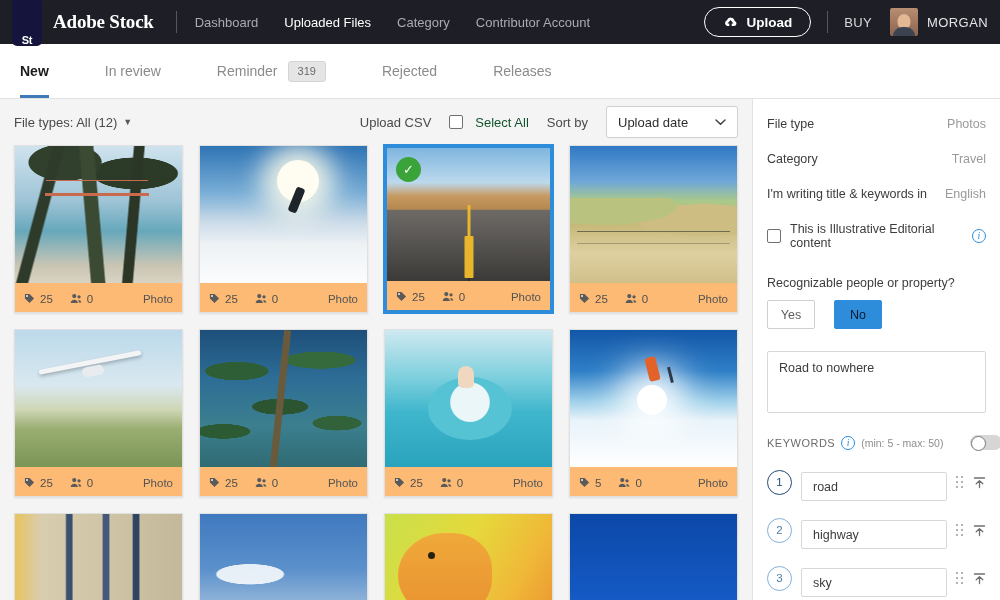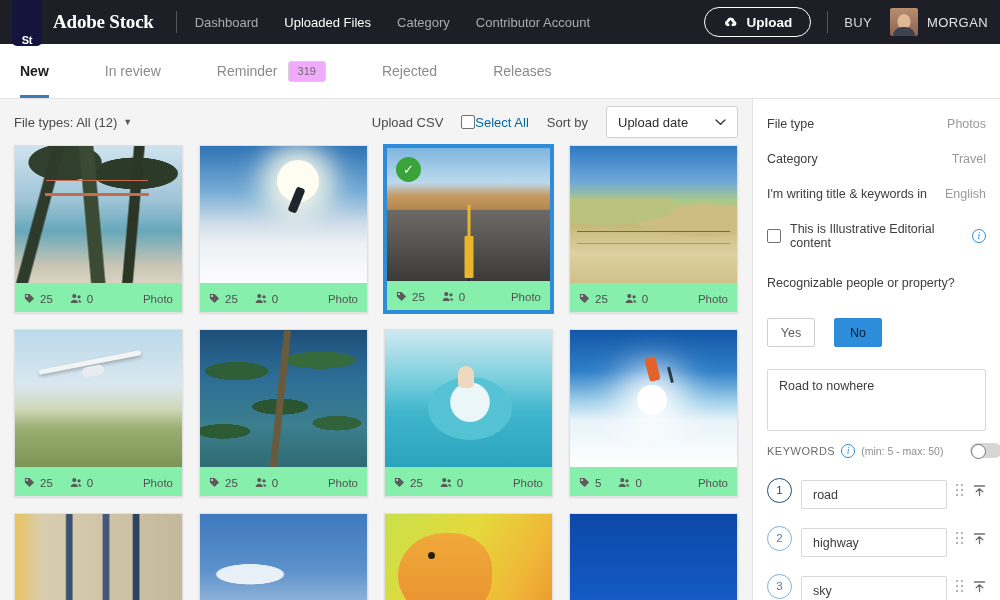--- a/index.html
+++ b/index.html
@@ -99,21 +99,21 @@
   .tab.active { color: #1b1b1b; font-weight: bold; }
   .tab.active::after {
     content: ""; position: absolute;
     left: 0; right: 0; bottom: 0; height: 3px;
     background: #3e7ab5;
   }
   .tab-count {
     border: 1px solid #d4d4d4; border-radius: 3px;
     font-size: 11px; color: #6b6b6b; font-weight: normal;
     padding: 4px 9px; line-height: 1;
-    background: #f0abfc;
+    background: #e5e5e5;
   }
 
   
   .body-wrap { display: flex; height: 501px; }
   .left-pane {
     width: 752px; background: #f4f4f4; position: relative;
     overflow: hidden;
   }
 
   
@@ -122,21 +122,21 @@
     display: flex; align-items: center;
     padding: 0 14px;
   }
   .file-types {
     font-size: 13px; color: #4a4a4a;
     display: flex; align-items: center; gap: 6px;
   }
   .caret { font-size: 9px; color: #5a5a5a; }
   .tb-right { margin-left: auto; display: flex; align-items: center; gap: 18px; }
   .tb-link { font-size: 13px; color: #4a4a4a; white-space: nowrap; }
-  .select-all { display: flex; align-items: center; gap: 0; font-size: 13px; color: #0369a1; }
+  .select-all { display: flex; align-items: center; gap: 12px; font-size: 13px; color: #14532d; }
   .chk {
     width: 14px; height: 14px;
     border: 1.6px solid #707070; border-radius: 2px; background: #fff;
     flex: none;
   }
   .sort-label { font-size: 13px; color: #4a4a4a; }
   .sort-select {
     width: 132px; height: 32px;
     border: 1px solid #d0d0d0; border-radius: 3px;
     background: #fff;
@@ -164,21 +164,21 @@
     border: 3px solid #2d8ddb;
     box-shadow: 0 0 0 1px #2d8ddb;
   }
   .thumb { height: 137px; width: 100%; position: relative; overflow: hidden; }
   .card.selected .thumb { height: 133px; }
   .meta {
     height: 31px;
     display: flex; align-items: center;
     padding: 0 9px;
     font-size: 11.5px; color: #4e4e4e;
-    background: #86efac;
+    background: #fdba74;
   }
   .meta .grp { display: flex; align-items: center; gap: 5px; }
   .meta .grp + .grp { margin-left: 17px; }
   .meta .type { margin-left: auto; color: #555; }
   .tag-ico { width: 11px; height: 11px; flex: none; }
   .ppl-ico { width: 12px; height: 11px; flex: none; }
   .check-badge {
     position: absolute; left: 9px; top: 9px;
     width: 25px; height: 25px; border-radius: 50%;
     background: #3aa33a;
@@ -337,35 +337,35 @@
     font-size: 12.5px; color: #3c3c3c;
   }
   .info-i {
     width: 14px; height: 14px; border-radius: 50%;
     border: 1px solid #2d8ddb; color: #2d8ddb;
     font-size: 10px; line-height: 12px; text-align: center;
     font-style: italic; font-family: "Liberation Serif", serif;
     flex: none; margin-left: auto;
   }
   .sb-q {
-    padding: 0 14px; font-size: 12.5px; color: #3c3c3c; margin-bottom: 28px;
+    padding: 0 14px; font-size: 12.5px; color: #3c3c3c; margin-bottom: 10px;
   }
   .yn-wrap { display: flex; gap: 19px; padding: 0 14px; margin-bottom: 22px; }
   .yn-btn {
     width: 48px; height: 29px;
     border: 1px solid #cfcfcf; background: #fff;
     font-size: 12.5px; color: #5e5e5e;
     display: flex; align-items: center; justify-content: center;
     border-radius: 2px;
   }
   .yn-btn.on {
     background: #2d8ddb; border-color: #2d8ddb; color: #0f172a;
   }
   .title-box {
-    margin: 0 14px 12px 14px;
+    margin: 0 14px 22px 14px;
     height: 62px;
     border: 1px solid #d8d8d8; border-radius: 2px;
     padding: 9px 11px;
     font-size: 12.5px; color: #3c3c3c;
     background: #fff;
   }
   .kw-head {
     display: flex; align-items: center; gap: 6px;
     padding: 0 14px; margin-bottom: 13px;
   }

